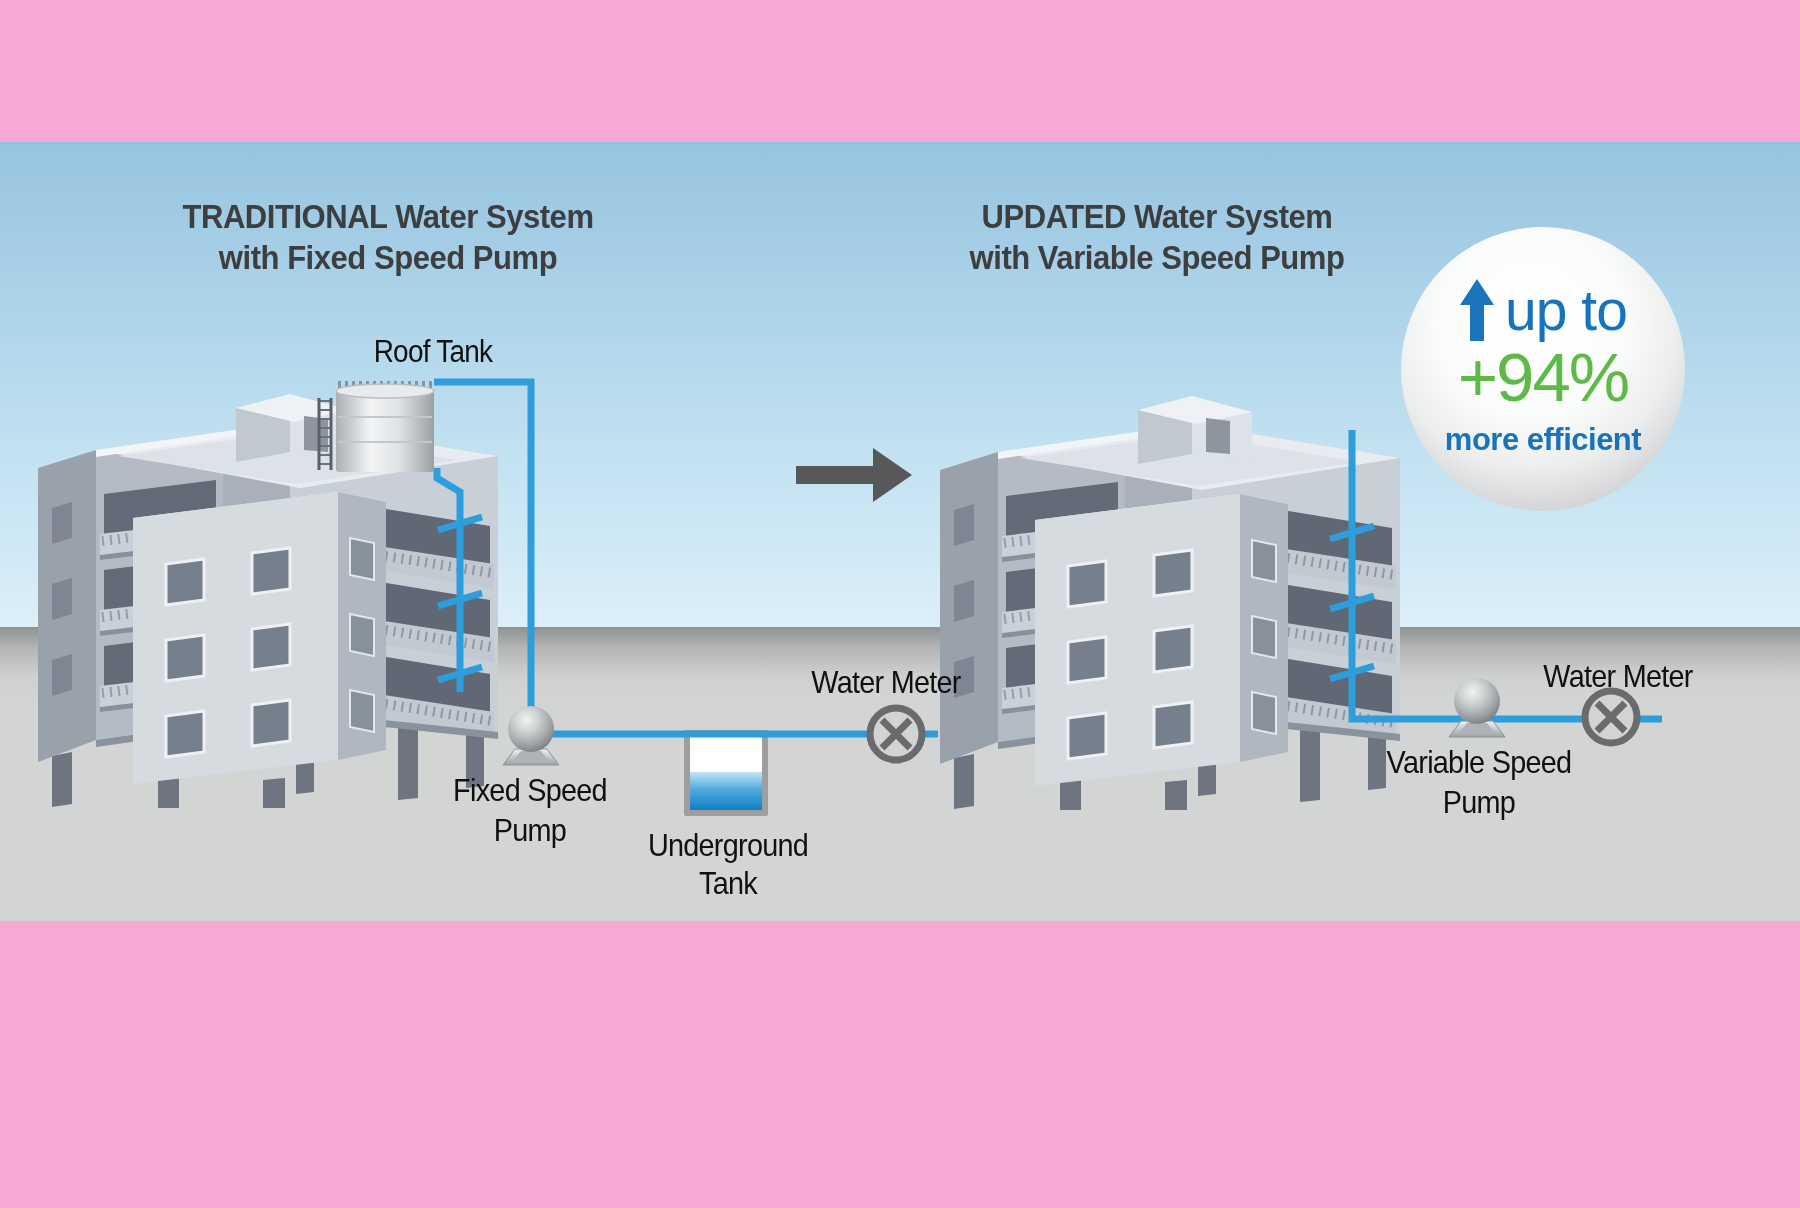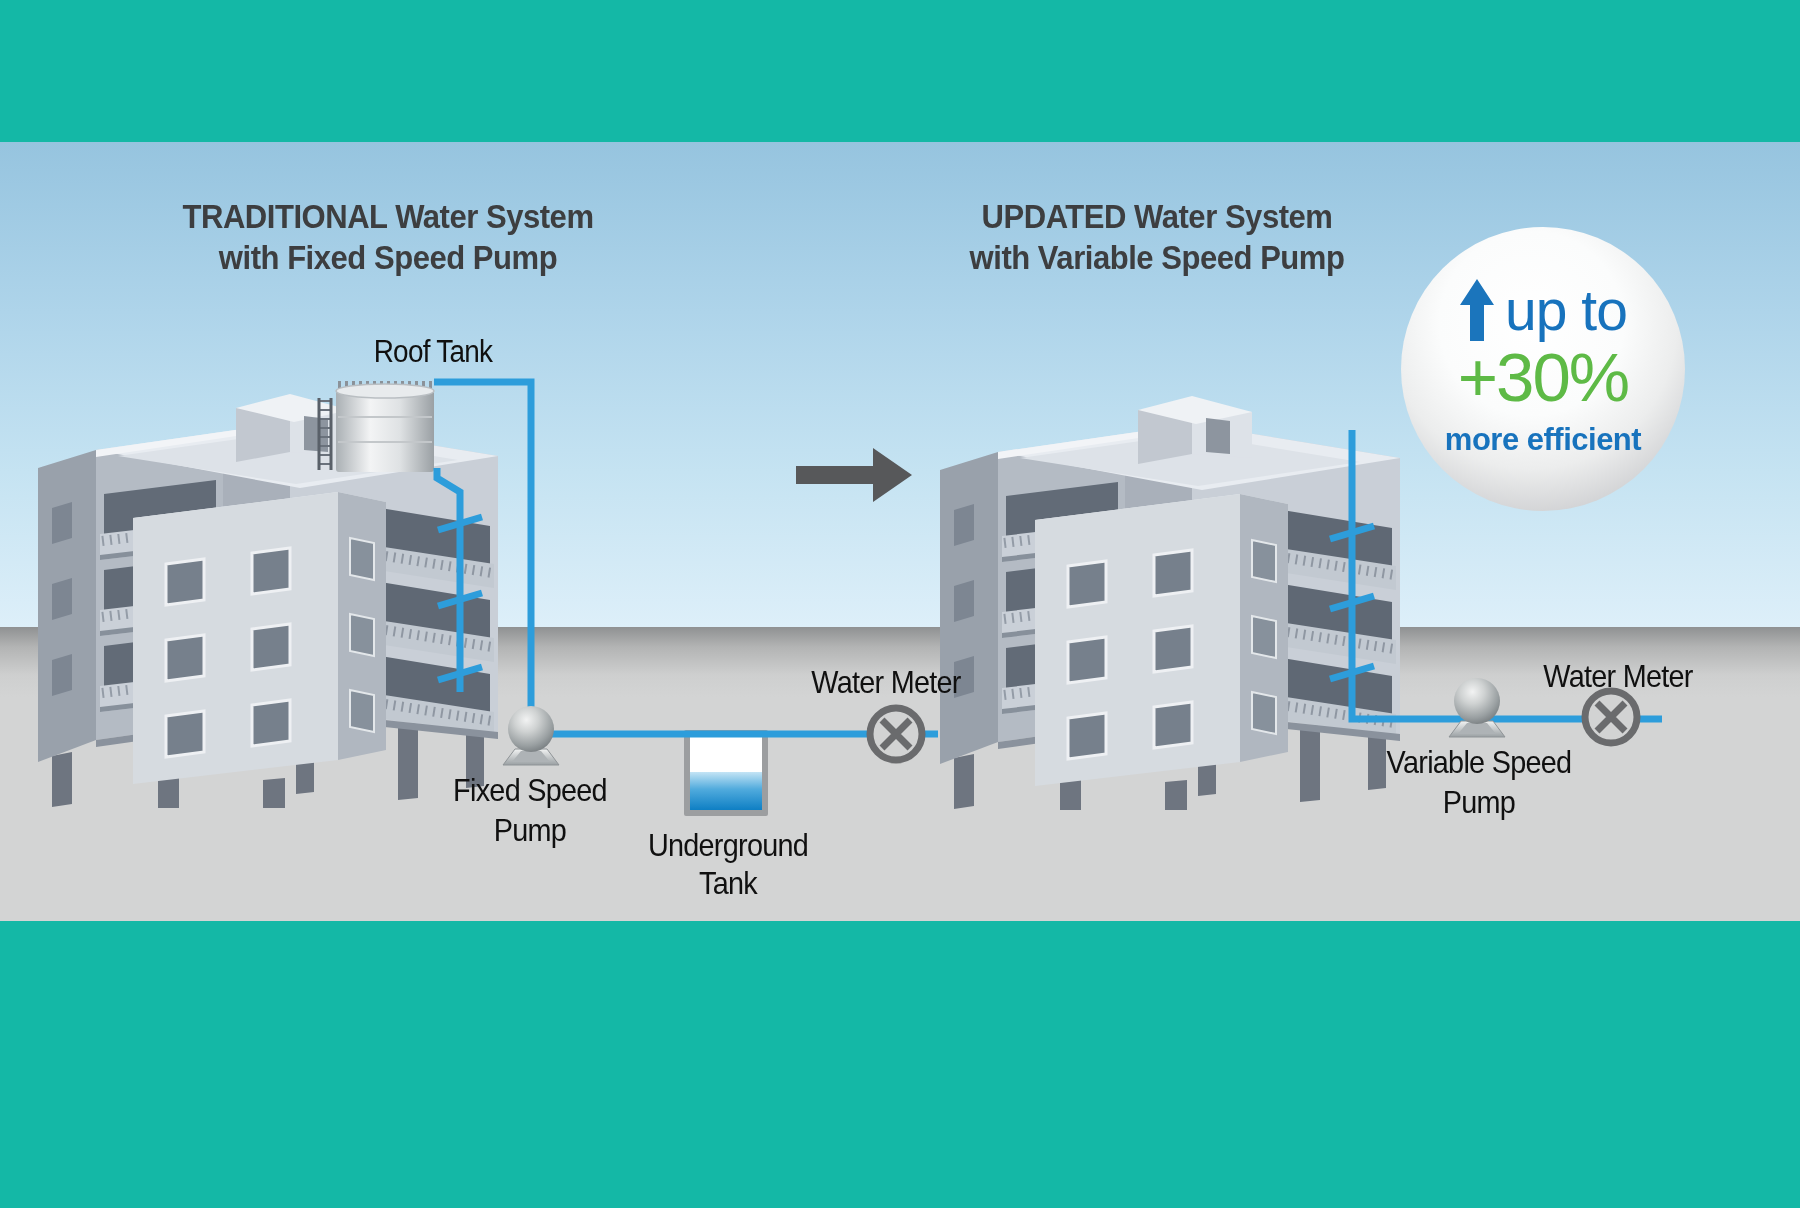--- a/index.html
+++ b/index.html
@@ -1,17 +1,17 @@
 <!DOCTYPE html>
 <html><head>
 <meta charset="utf-8">
 <style>
   html,body{margin:0;padding:0;background:#ffffff;}
   #stage{
-    position:relative;width:1800px;height:1208px;overflow:hidden;background:#14b8a6;
+    position:relative;width:1800px;height:1208px;overflow:hidden;background:#f9a8d4;
     font-family:"Liberation Sans",sans-serif;
   }
   .sky{
     position:absolute;left:0;top:142px;width:1800px;height:485px;
     background:linear-gradient(180deg,#96c4df 0%,#aed4ea 35%,#c5e3f2 68%,#ddeff9 100%);
   }
   .ground{
     position:absolute;left:0;top:627px;width:1800px;height:294px;
     background:linear-gradient(180deg,#8f9192 0px,#b3b4b4 20px,#cecfcf 48px,#d3d4d4 70px,#d3d4d4 100%);
   }
@@ -241,17 +241,17 @@
   </div>
   <div class="lbl" style="left:1503px;top:656px;width:230px;">Water Meter</div>
 
   <div class="badge">
     <div class="badge-row1">
       <svg width="36" height="62" viewBox="0 0 34 62">
         <polygon points="17,0 34,26 24,26 24,62 10,62 10,26 0,26" fill="#1b75bc"></polygon>
       </svg>
       <span class="badge-prefix">up to</span>
     </div>
-    <div class="badge-value">+30%</div>
+    <div class="badge-value">+94%</div>
     <div class="badge-suffix">more efficient</div>
   </div>
 
 </div>
 
 </body></html>

